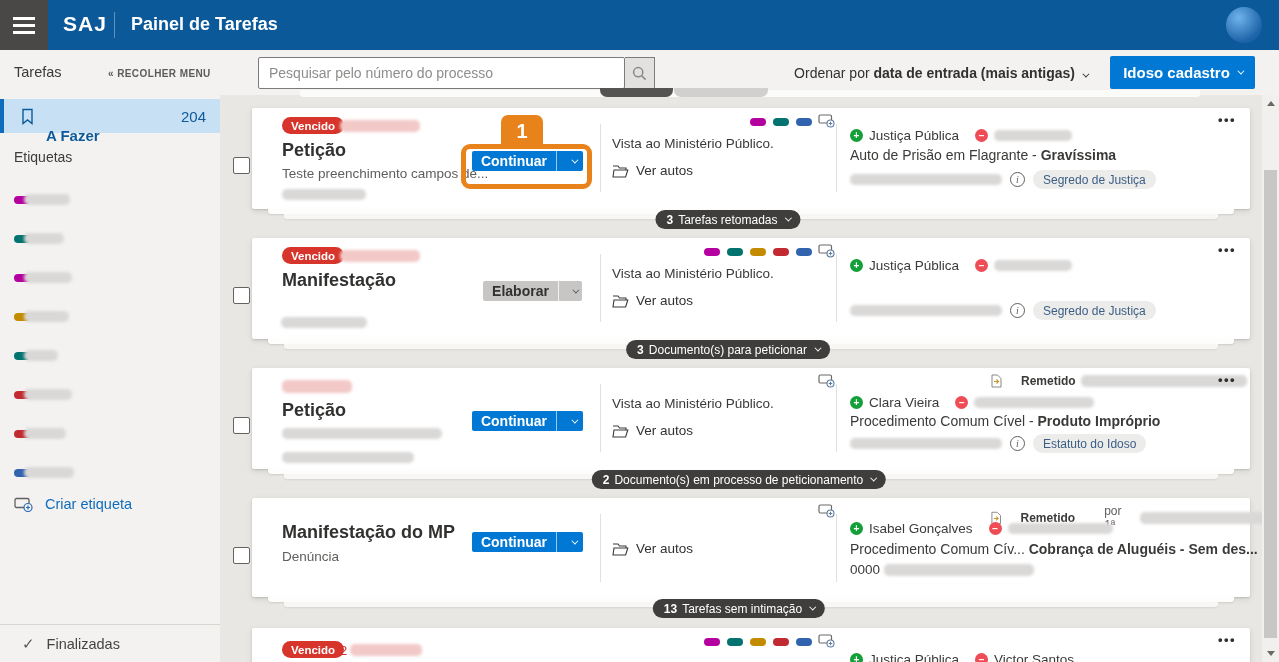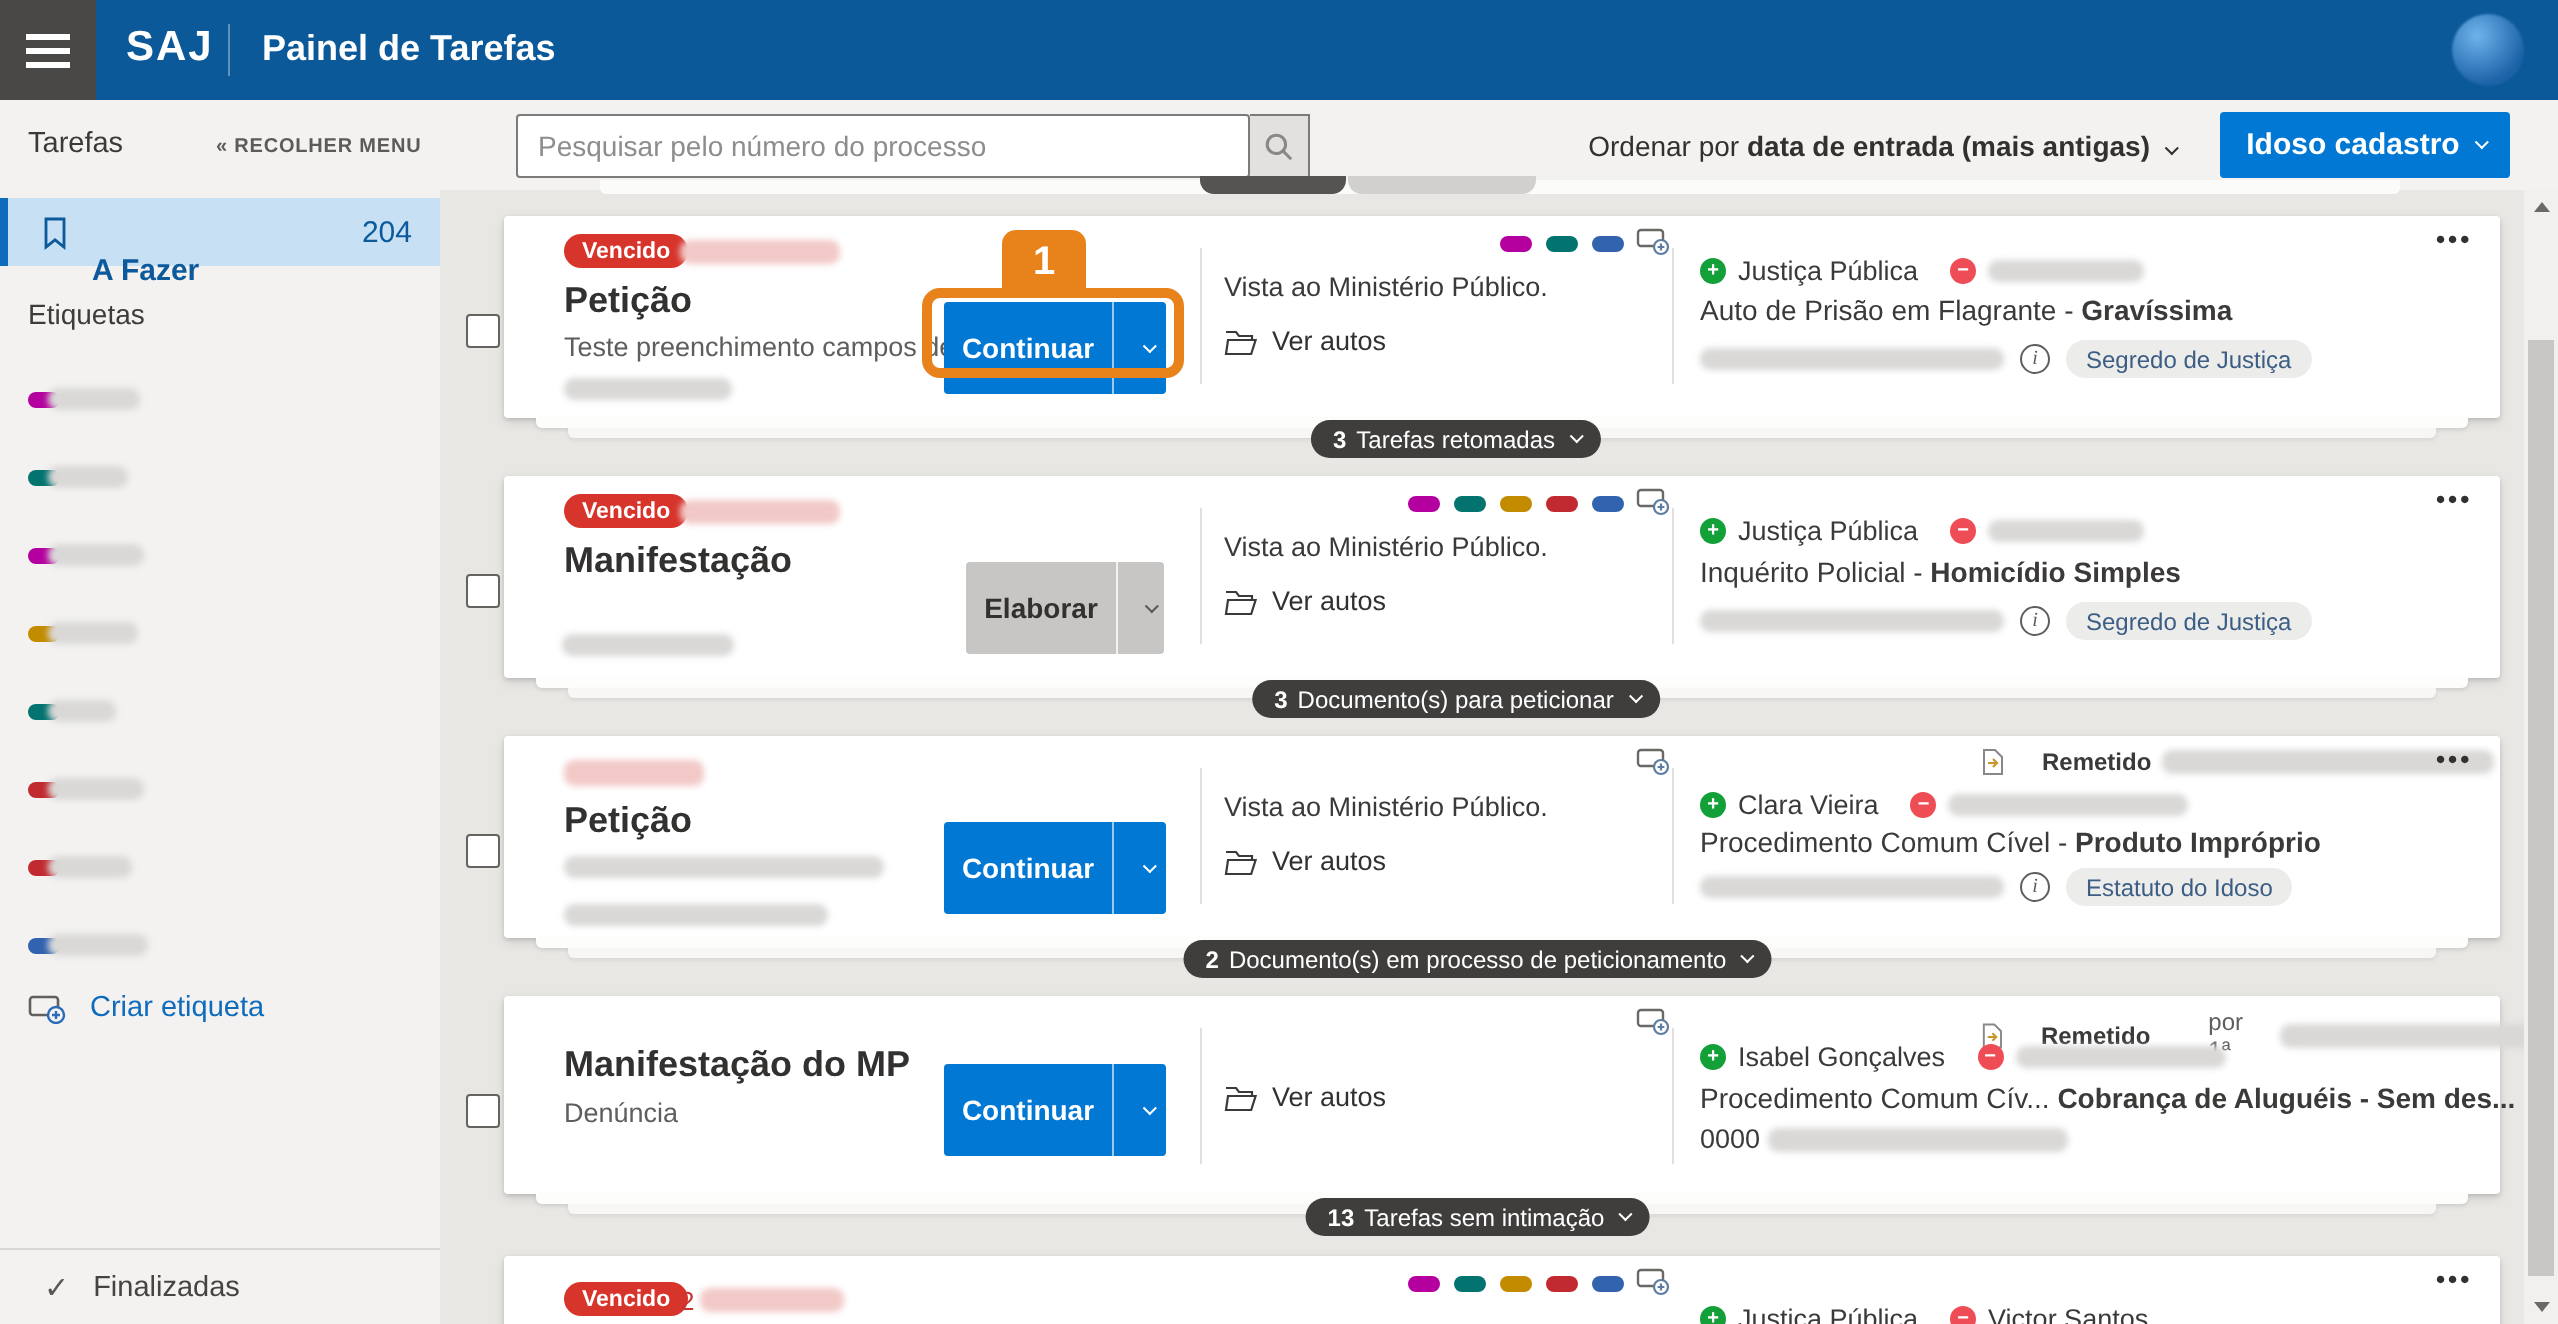--- a/index.html
+++ b/index.html
@@ -51,21 +51,21 @@
   .strip { position:absolute; height:5px; border-radius:0 0 3px 3px; }
   .s1 { left:268px; width:966px; background:#fdfdfc; box-shadow:0 1px 2px rgba(0,0,0,.10); }
   .s2 { left:284px; width:934px; background:#f8f7f5; box-shadow:0 1px 2px rgba(0,0,0,.08); }
   .cb { position:absolute; left:233px; width:17px; height:17px; background:#fff; border:1px solid #65635f; border-radius:2px; cursor:pointer; }
   .vencido { position:absolute; height:17px; border-radius:9px; background:#d7342c; color:#fff; font-size:11.5px; font-weight:700; display:inline-flex; align-items:center; padding:0 9px; }
   .tl { position:absolute; font-size:18px; font-weight:600; color:#323130; }
   .sub { position:absolute; font-size:13.5px; color:#605e5c; }
   .rd { background:#d9d8d7; border-radius:5px; filter:blur(1.5px); display:inline-block; position:absolute; }
   .rdp { background:#f2c9c7; }
   .rd.inline { position:static; }
-  .splitbtn { position:absolute; height:46px; display:flex; border-radius:2px; overflow:hidden; font-size:14px; font-weight:600; cursor:pointer; }
+  .splitbtn { position:absolute; height:20px; display:flex; border-radius:2px; overflow:hidden; font-size:14px; font-weight:600; cursor:pointer; }
   .splitbtn .main { display:flex; align-items:center; justify-content:center; }
   .splitbtn .arr { display:flex; align-items:center; justify-content:center; }
   .sb-primary { background:#0078d4; color:#fff; }
   .sb-primary .main { width:84px; }
   .sb-primary .arr { width:27px; border-left:1px solid rgba(255,255,255,.6); }
   .sb-gray { background:#c8c6c4; color:#323130; }
   .sb-gray .main { width:75px; }
   .sb-gray .arr { width:24px; border-left:1px solid #f3f2f1; color:#5a5856; }
   .vdiv { position:absolute; width:1px; height:68px; background:#e2e0de; }
   .note { position:absolute; font-size:13.5px; color:#3b3a39; }
@@ -288,21 +288,20 @@
       <rect x="1" y="2" width="12.5" height="8" rx="1.5" fill="none" stroke="#6b6966" stroke-width="1.2"></rect>
       <circle cx="12.5" cy="10.5" r="3.5" fill="#fff" stroke="#5f7da0" stroke-width="1.1"></circle>
       <path d="M12.5 8.8v3.4M10.8 10.5h3.4" stroke="#5f7da0" stroke-width="1.1"></path>
     </svg>
   <div class="party" style="left:850px;top:258px">
     <span class="pic pplus">+</span>
     <span style="margin-left:6px">Justiça Pública</span>
     <span class="pic pminus" style="margin-left:16px">−</span>
     <span class="rd inline" style="width:78px;height:11px;margin-left:6px"></span>
   </div>
-  <div class="case" style="left:850px;top:278px"><span>Inquérito Policial - </span><b>Homicídio Simples</b></div>
   <div class="numrow" style="left:850px;top:301px">
     <span class="rd inline" style="width:152px;height:11px"></span>
     <span class="info">i</span>
     <span class="lawpill">Segredo de Justiça</span>
   </div>
   <div class="dots" style="left:1218px;top:242px">•••</div>
   <div class="strip s1" style="top:339px"></div>
   <div class="strip s2" style="top:344px"></div>
   <div class="gpill" style="left:728px;top:340px">
       <b>3</b>

